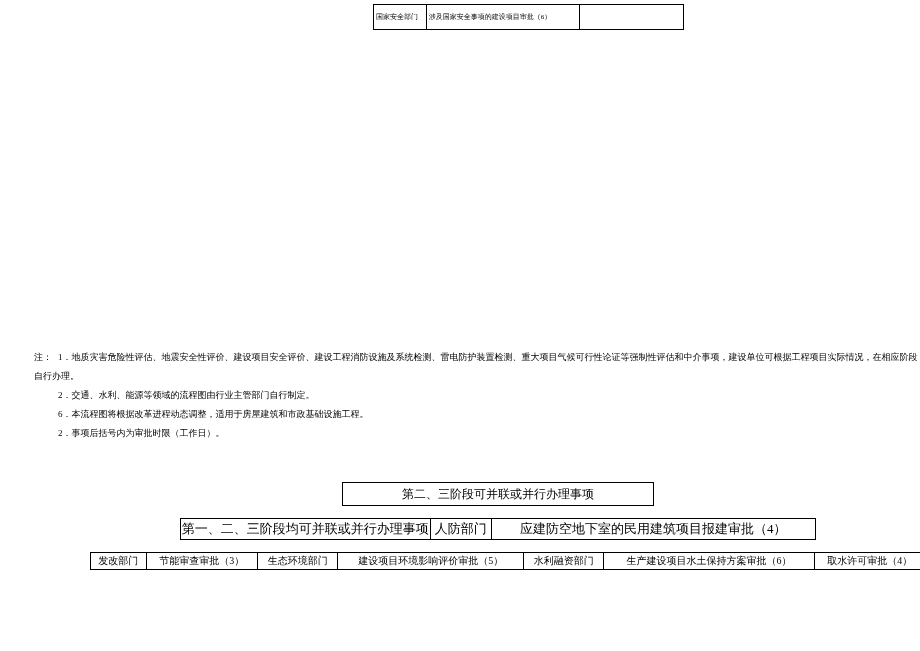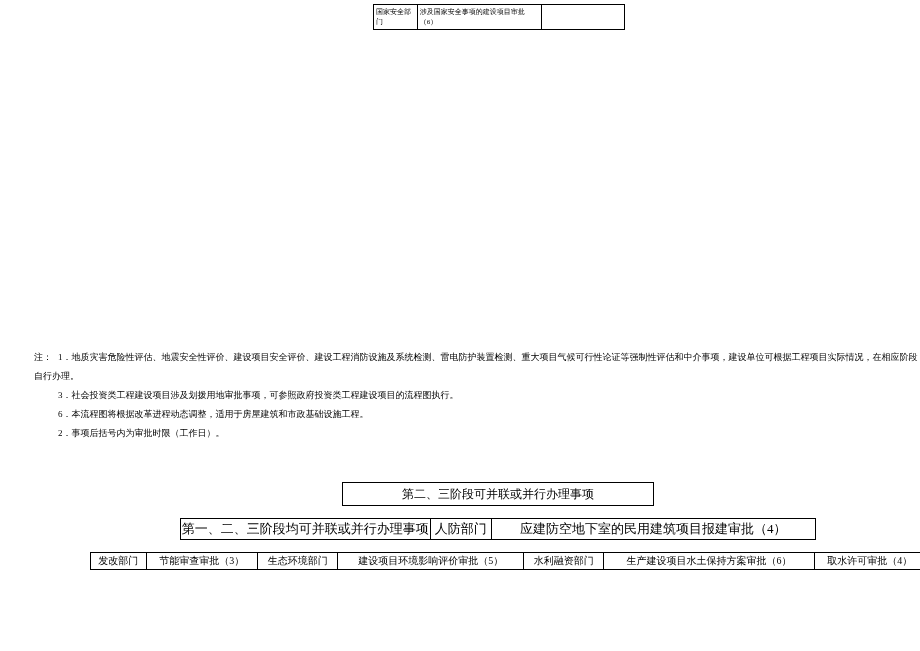--- a/index.html
+++ b/index.html
@@ -1,18 +1,18 @@
 <!DOCTYPE html>
 <html><head>
   <meta charset="utf-8">
   <style>
     body{margin:0;padding:0;font-family:"SimSun","宋体",serif;background:#fff;color:#000;width:920px;height:651px;position:relative;overflow:hidden}
     .tbl{border-collapse:collapse;font-size:7px;position:absolute}
     .tbl td{border:1px solid #000;padding:1px 2px;vertical-align:middle}
-    .top-tbl{left:373px;top:4px;width:252px}
+    .top-tbl{left:373px;top:4px;width:311px}
     .top-tbl td:nth-child(1){width:50px}
     .top-tbl td:nth-child(2){width:155px}
     .top-tbl td:nth-child(3){width:105px}
     .top-tbl td{height:22px}
     .notes{position:absolute;left:34px;top:348px;font-size:9px;line-height:2.1}
     .notes .lbl{display:inline-block;width:24px}
     .sec1{position:absolute;left:342px;top:482px;width:310px;height:22px;border:1px solid #000;font-size:12px;text-align:center;line-height:22px}
     .sec2{position:absolute;left:180px;top:518px;width:634px;height:20px;border:1px solid #000;font-size:13px;text-align:center;line-height:10px;padding-top:0}
     .sec2 .inner{display:flex;justify-content:center;align-items:center;height:100%}
     .sec2 .left{flex:1;text-align:center}
@@ -29,21 +29,21 @@
       <tr>
     <td>国家安全部门</td>
     <td>涉及国家安全事项的建设项目审批（6）</td>
     <td></td>
   </tr>
 </tbody>
   </table>
 
 <div class="notes">
   <div><span class="lbl">注：</span><span>1．地质灾害危险性评估、地震安全性评价、建设项目安全评价、建设工程消防设施及系统检测、雷电防护装置检测、重大项目气候可行性论证等强制性评估和中介事项，建设单位可根据工程项目实际情况，在相应阶段自行办理。</span></div>
-  <div><span class="lbl"></span><span>3．社会投资类工程建设项目涉及划拨用地审批事项，可参照政府投资类工程建设项目的流程图执行。</span></div>
+  <div><span class="lbl"></span><span>2．交通、水利、能源等领域的流程图由行业主管部门自行制定。</span></div>
   <div><span class="lbl"></span><span>6．本流程图将根据改革进程动态调整，适用于房屋建筑和市政基础设施工程。</span></div>
   <div><span class="lbl"></span><span>2．事项后括号内为审批时限（工作日）。</span></div>
 </div>
 
 <div class="sec1">第二、三阶段可并联或并行办理事项</div>
 
 <div class="sec2">
   <div class="inner">
     <div class="left">第一、二、三阶段均可并联或并行办理事项</div>
     <div class="mid">人防部门</div>

